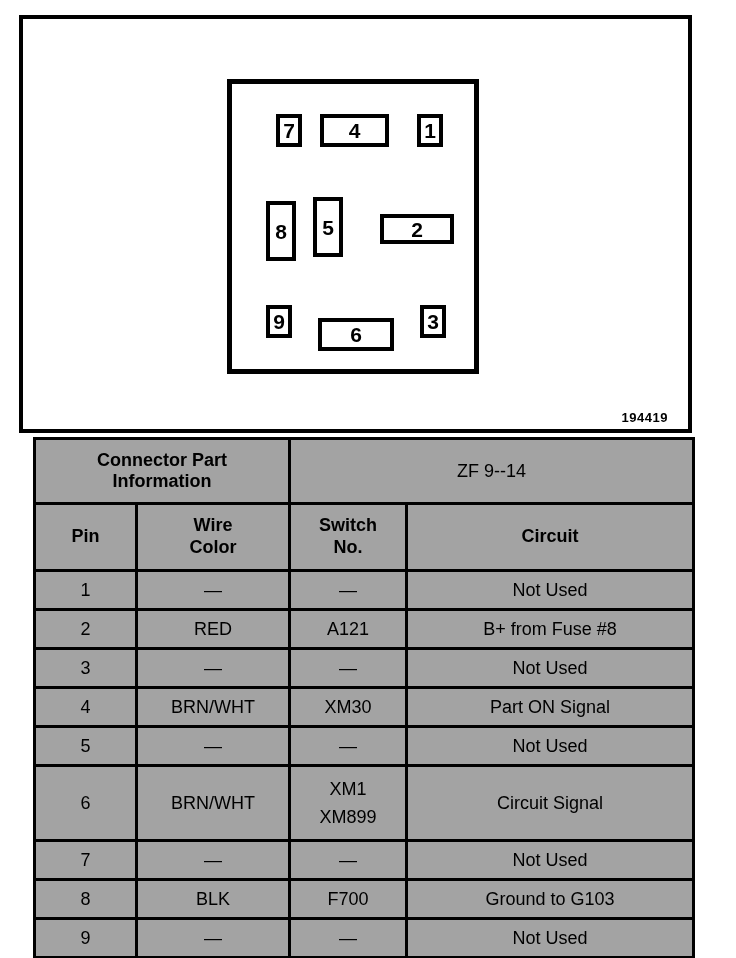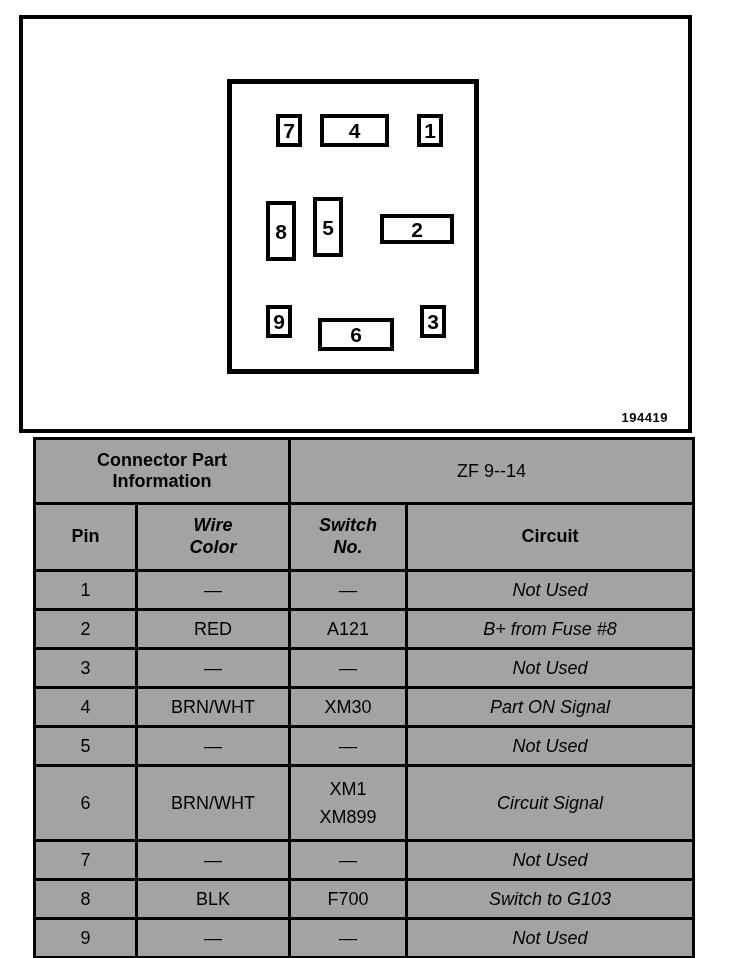--- a/index.html
+++ b/index.html
@@ -107,29 +107,28 @@
   }
 
   .head-cell {
     font-weight: bold;
     font-size: 19px;
     height: 64px;
     line-height: 1.2;
     vertical-align: bottom;
     padding-bottom: 7px;
   }
-  .head-cell.two-line { vertical-align: middle; padding-bottom: 0; font-style: italic; }
+  .head-cell.two-line { vertical-align: middle; padding-bottom: 0; }
 
   .data-row td { height: 36px; }
   .data-row.tall td { height: 72px; }
 
   .cell-func {
     text-align: left;
     padding-left: 9px;
-    font-style: italic;
   }
 
   .circ-stack {
     display: flex;
     flex-direction: column;
     justify-content: center;
     gap: 9px;
     line-height: 1.05;
   }
 </style>
@@ -243,21 +242,21 @@
         <tr class="data-row">
           <td>7</td>
           <td>—</td>
           <td>—</td>
           <td class="cell-func">Not Used</td>
         </tr>
         <tr class="data-row">
           <td>8</td>
           <td>BLK</td>
           <td>F700</td>
-          <td class="cell-func">Switch to G103</td>
+          <td class="cell-func">Ground to G103</td>
         </tr>
         <tr class="data-row">
           <td>9</td>
           <td>—</td>
           <td>—</td>
           <td class="cell-func">Not Used</td>
         </tr>
       </tbody>
   </table>
 

